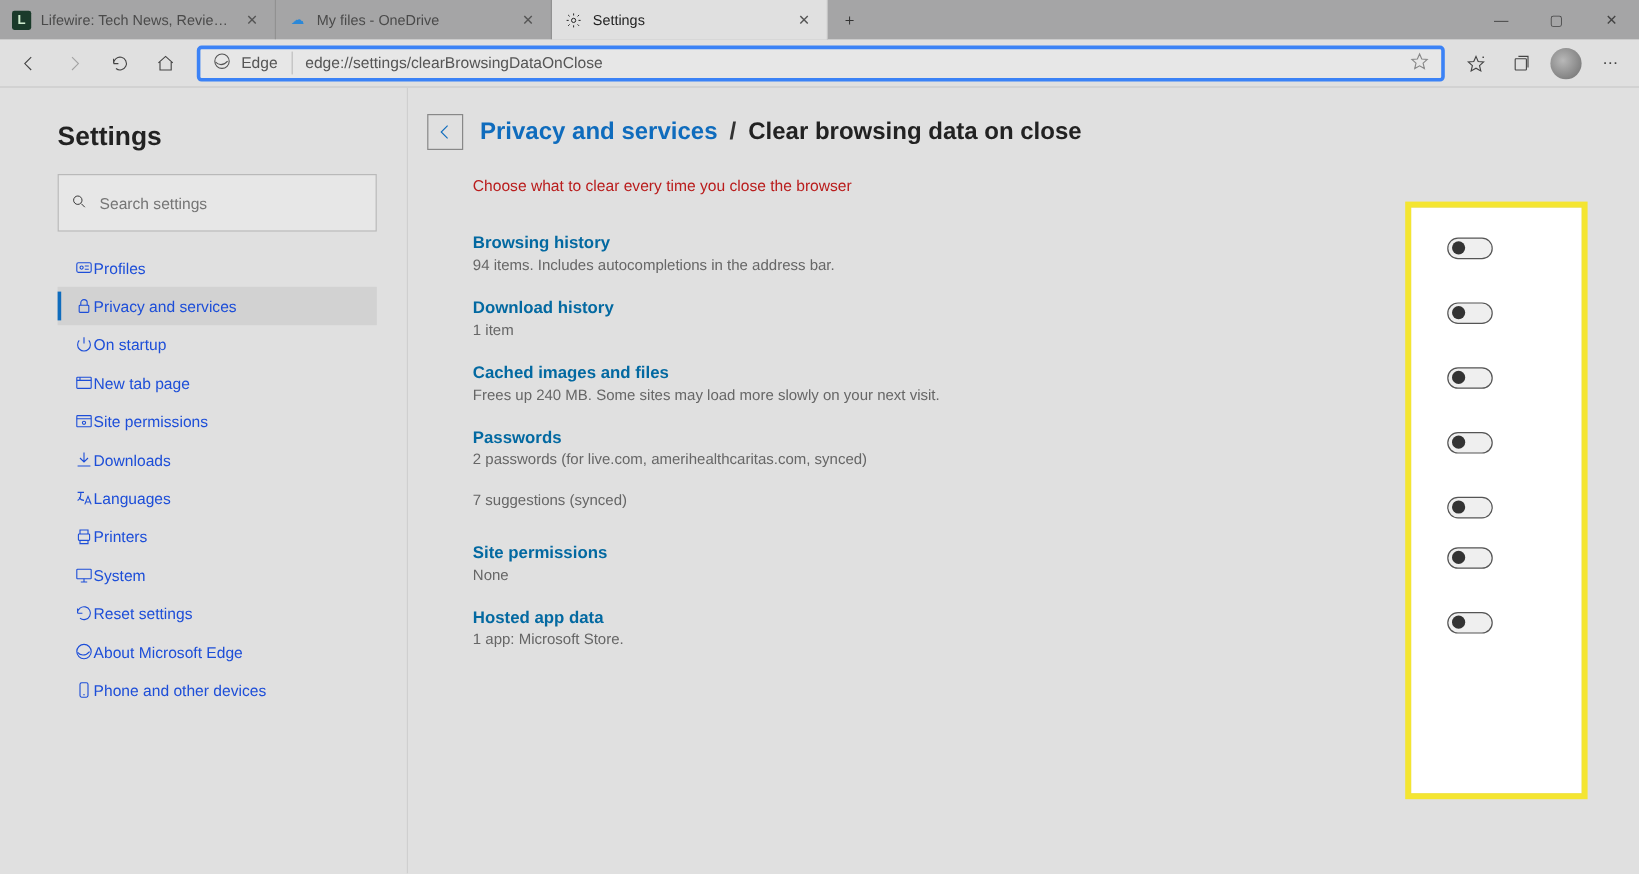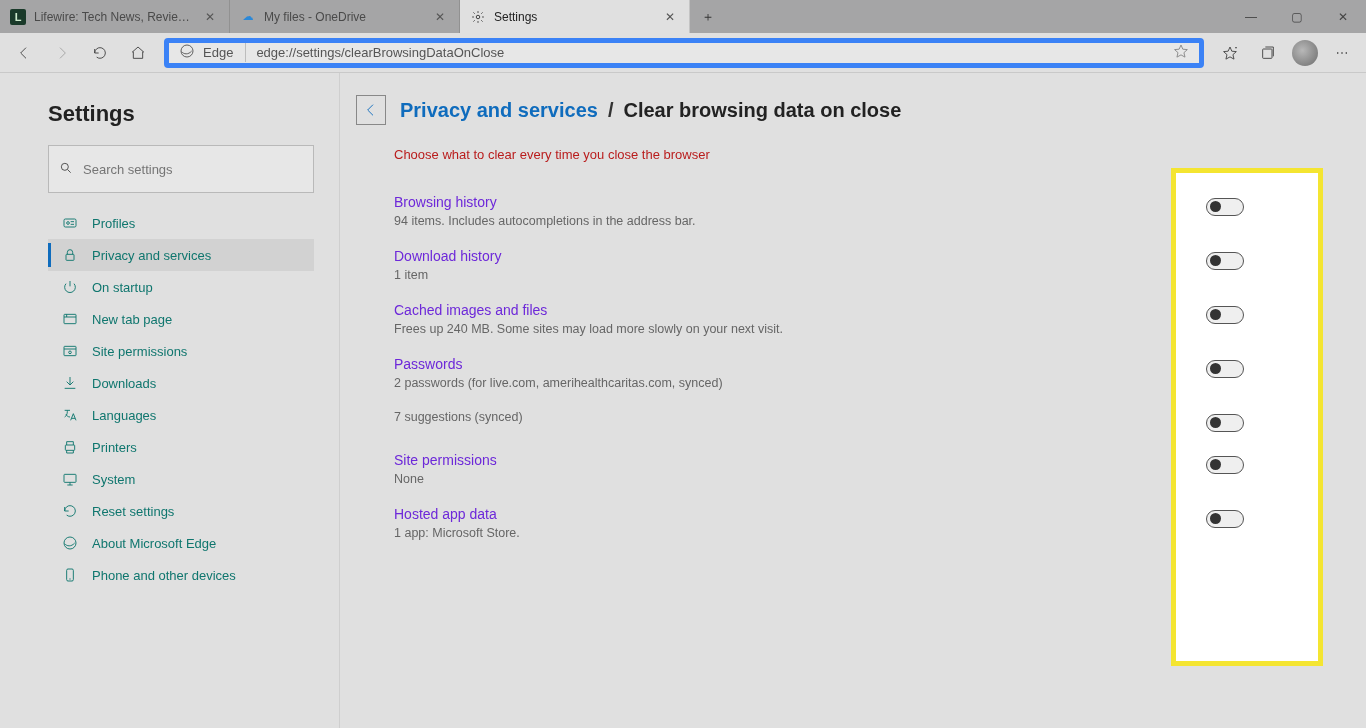--- a/index.html
+++ b/index.html
@@ -50,21 +50,21 @@
   gap: 2px;
   border-bottom: 1px solid #c9c9c9;
 }
 .tbtn { width:36px; height:32px; display:flex; align-items:center; justify-content:center; color:#444; cursor:pointer; border-radius:3px; }
 .tbtn.disabled { color:#a3a3a3; }
 .addrwrap {
   flex: 1;
   height: 30px;
   margin: 0 6px;
   background: #e7e7e7;
-  border: 5px solid #3b82f6;
+  border: 3px solid #3b82f6;
   border-radius: 4px;
   display: flex;
   align-items: center;
   padding: 0 10px;
   gap: 10px;
   color:#555;
   font-size: 13px;
 }
 .addrwrap .edgechip { display:flex; align-items:center; gap:8px; padding-right:12px; border-right: 1px solid #bdbdbd; }
 .addrwrap .url { flex:1; color:#555; }
@@ -90,23 +90,22 @@
   gap:10px;
   margin-bottom: 14px;
 }
 .searchbox input { border:0; background:transparent; outline:none; flex:1; font-size:13px; color:#333; }
 .navlist { list-style:none; }
 .navitem {
   width: 266px;
   height: 32px;
   display:flex;
   align-items:center;
-  gap:14px;
   padding: 0 14px;
-  color:#0f766e;
+  color:#1d4ed8;
   cursor:pointer;
   position:relative;
 }
 .navitem.active { background:#d2d2d2; }
 .navitem.active::before {
   content:""; position:absolute; left:0; top:4px; bottom:4px; width:3px; background:#0f6cbd;
 }
 .navitem .ic { width:16px; height:16px; display:flex; align-items:center; justify-content:center; }
 
 .main {
@@ -129,21 +128,21 @@
 .crumb a { color:#0f6cbd; text-decoration:none; }
 .crumb .sep { color:#333; font-weight:600; }
 .subtitle { font-size: 13px; color:#b91c1c; margin: 0 0 22px 38px; }
 
 .setting-list { margin-left: 38px; width: 850px; }
 .setting {
   display:flex; justify-content:space-between; align-items:flex-start;
   padding: 10px 0 10px 0;
 }
 .setting .txt { max-width: 640px; }
-.setting .title { font-size: 14px; font-weight:400; color:#6d28d9; margin-bottom:4px; }
+.setting .title { font-size: 14px; font-weight:700; color:#0369a1; margin-bottom:4px; }
 .setting .desc { font-size: 12.5px; color:#666; }
 
 
 .toggle {
   width: 38px; height: 18px; border: 1.2px solid #555; border-radius: 10px;
   position: relative; background:#efefef; cursor:pointer; margin-top:4px;
 }
 .toggle .knob {
   position:absolute; top:2px; left:3px; width:11px; height:11px; border-radius:50%; background:#333;
 }

